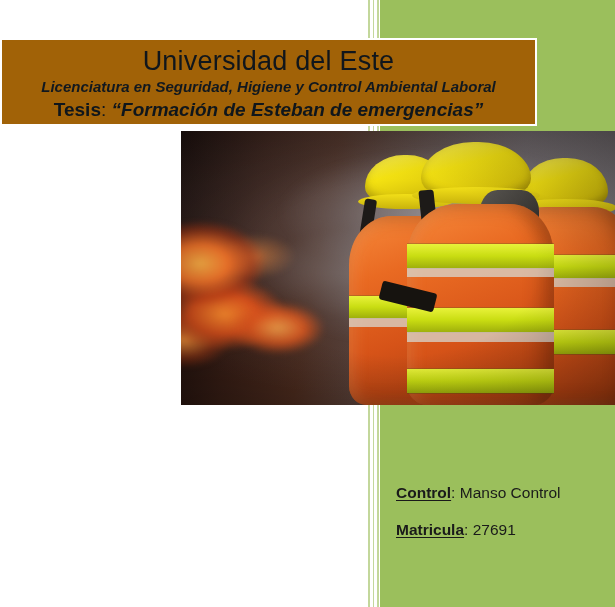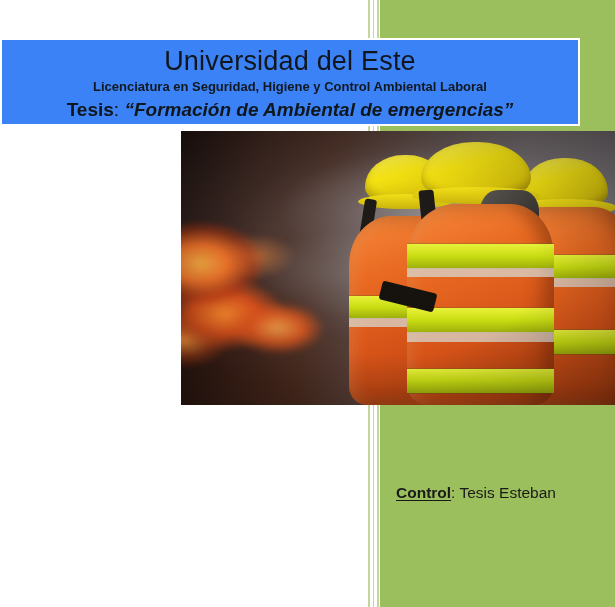--- a/index.html
+++ b/index.html
@@ -94,33 +94,33 @@
   .strap{
     position:absolute;background:#1d1a18;border-radius:3px;
   }
   .tank{
     position:absolute;border-radius:30% 30% 24% 24%;
     background:linear-gradient(150deg,#5a5752 0%,#34312e 60%,#1e1c1a 100%);
   }
 
   
   .banner{
-    position:absolute;left:0px;top:38px;width:580px;height:88px;
-    background:#3b82f6;
+    position:absolute;left:0px;top:38px;width:537px;height:88px;
+    background:#a16207;
     border:2px solid #ffffff;
     box-sizing:border-box;
     color:#10202e;
     text-align:center;
   }
   .banner .t-main{
     font-size:27px;line-height:34px;letter-spacing:.2px;
     color:#10161c;padding-top:4px;font-weight:400;
   }
   .banner .t-sub{
-    font-size:13px;line-height:18px;font-weight:700;color:#11181f;
+    font-size:15px;line-height:18px;font-weight:700;color:#11181f;font-style:italic;
   }
   .banner .t-tesis{
     font-size:19px;line-height:26px;color:#0f161c;margin-top:1px;
   }
   .t-tesis .lbl{font-weight:700;text-underline-offset:2px;}
   .t-tesis .ttl{font-style:italic;font-weight:700;}
 
   
   .author-block{
     position:absolute;left:396px;top:482px;width:210px;
@@ -180,20 +180,21 @@
       </div>
       <div class="strap" style="left:-18%;top:56%;width:38%;height:7%;transform:rotate(14deg);background:#16130f;"></div>
     </div>
 
     <div class="vignette"></div>
   </div>
 
   <div class="banner">
     <div class="t-main">Universidad del Este</div>
     <div class="t-sub">Licenciatura en Seguridad, Higiene y Control Ambiental Laboral</div>
-    <div class="t-tesis"><span class="lbl">Tesis</span><span class="sep">: </span><span class="ttl">“Formación de Ambiental de emergencias”</span></div>
+    <div class="t-tesis"><span class="lbl">Tesis</span><span class="sep">: </span><span class="ttl">“Formación de Esteban de emergencias”</span></div>
   </div>
 
   <div class="author-block">
-    <div class="author-line"><span class="lbl">Control</span><span class="sep">: </span><span class="val">Tesis Esteban</span></div>
+    <div class="author-line"><span class="lbl">Control</span><span class="sep">: </span><span class="val">Manso Control</span></div>
+    <div class="author-line"><span class="lbl">Matricula</span><span class="sep">: </span><span class="val">27691</span></div>
   </div>
 
 </div>
 
 </body></html>

